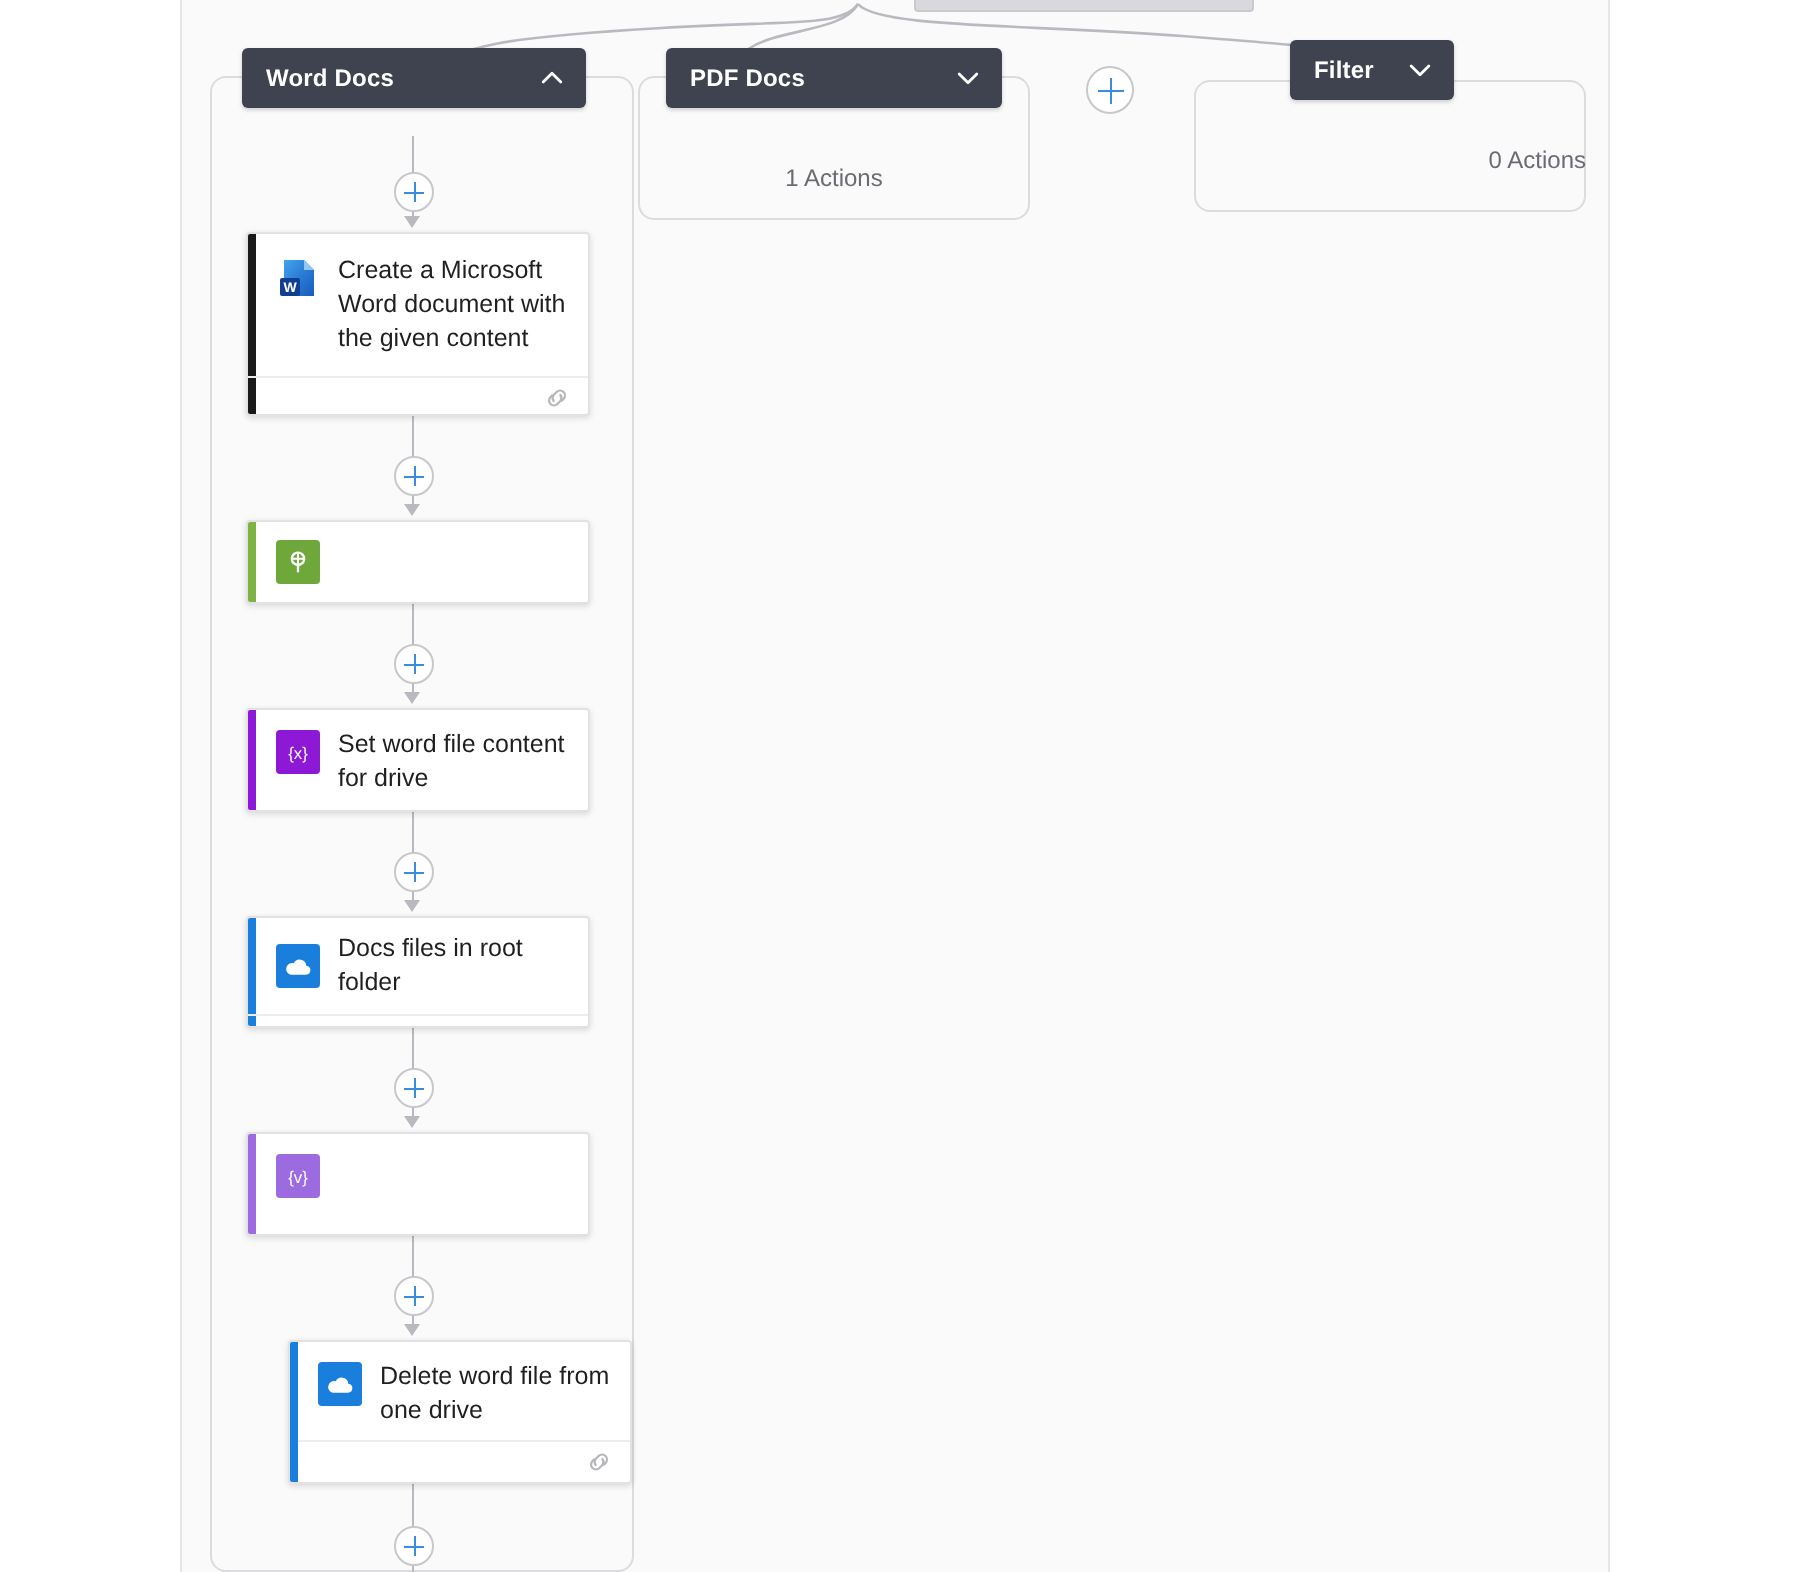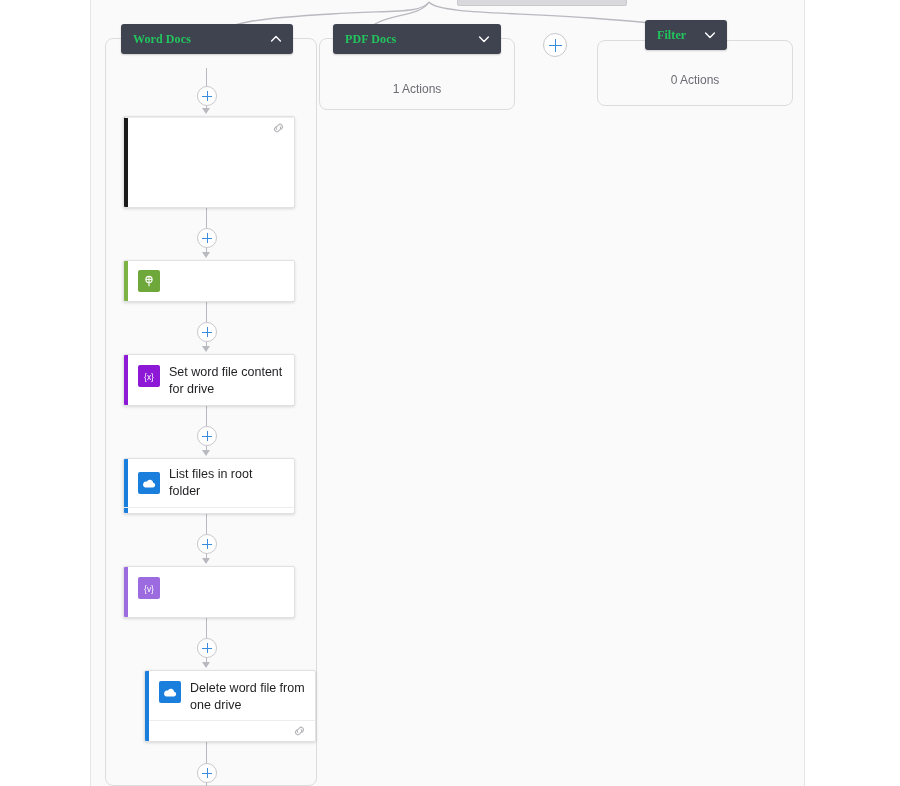--- a/index.html
+++ b/index.html
@@ -48,22 +48,22 @@
     background:#3f434f;
     border-radius:3px;
     display:flex;align-items:center;
     padding:0 10px 0 12px;
     box-sizing:border-box;
     color:#ffffff;
     box-shadow:0 1px 2px rgba(0,0,0,.18);
     z-index:3;
   }
   .case-title{
-    font-size:12px;font-weight:bold;color:#22c55e;letter-spacing:.1px;
-    white-space:nowrap;flex:1 1 auto;font-family:Liberation Serif, serif;
+    font-size:12px;font-weight:bold;color:#ffffff;letter-spacing:.1px;
+    white-space:nowrap;flex:1 1 auto;
   }
   .chev{flex:0 0 auto;width:14px;height:14px;margin-left:8px;display:block;}
   .chev svg{display:block;}
 
   .case-count{
     position:absolute;width:100%;text-align:center;
     font-size:12px;color:#6b6b72;
   }
 
   
@@ -151,20 +151,38 @@
           </svg>
         </span>
       </div>
 
       <div class="vline" style="left:101px;top:44px;height:42px;"></div>
       <div class="plus" style="left:92px;top:62px;"></div>
       <div class="arrow" style="left:97px;top:84px;"></div>
 
       <div class="card" style="left:18px;top:92px;width:172px;height:92px;">
         <div class="card-accent" style="background:#1a1a1a;"></div>
+        <div class="card-main">
+          <span class="card-icon">
+            <svg width="22" height="22" viewBox="0 0 22 22">
+              <defs>
+                <linearGradient id="wdg" x1="0" y1="0" x2="1" y2="1">
+                  <stop offset="0" stop-color="#41a5ee"></stop>
+                  <stop offset="0.5" stop-color="#2b7cd3"></stop>
+                  <stop offset="1" stop-color="#185abd"></stop>
+                </linearGradient>
+              </defs>
+              <path d="M4 2 h10 l5 5 v13 h-15 z" fill="url(#wdg)"></path>
+              <path d="M14 2 l5 5 h-5 z" fill="#90c7f5"></path>
+              <rect x="2" y="11" width="10" height="9" rx="1" fill="#103f91"></rect>
+              <text x="7" y="18" font-size="7" font-weight="bold" fill="#ffffff" text-anchor="middle" font-family="Liberation Sans, sans-serif">W</text>
+            </svg>
+          </span>
+          <span class="card-label">Create a Microsoft Word document with the given content</span>
+        </div>
         <div class="card-foot">
           <span class="foot-icon">
             <svg width="13" height="12" viewBox="0 0 14 12">
               <path d="M5.2 7.6 a2.6 2.6 0 0 1 0-3.2 l1.6-1.6 a2.6 2.6 0 0 1 3.7 3.7 l-.9.9" fill="none" stroke="#8b8b92" stroke-width="1.2" stroke-linecap="round"></path>
               <path d="M8.8 4.4 a2.6 2.6 0 0 1 0 3.2 l-1.6 1.6 a2.6 2.6 0 0 1 -3.7 -3.7 l.9-.9" fill="none" stroke="#8b8b92" stroke-width="1.2" stroke-linecap="round"></path>
             </svg>
           </span>
         </div>
       </div>
 
@@ -207,21 +225,21 @@
 
       <div class="card" style="left:18px;top:434px;width:172px;height:56px;">
         <div class="card-accent" style="background:#1a7fdc;"></div>
         <div class="card-main" style="align-items:center;padding:7px 10px 7px 14px;">
           <span class="card-icon" style="background:#1a7fdc;margin-top:0;">
             <svg width="16" height="13" viewBox="0 0 16 13">
               <path d="M4.3 10.4 h7.7 a2.3 2.3 0 0 0 .15-4.58 A3.3 3.3 0 0 0 5.9 4.6
                        A2.9 2.9 0 0 0 4.3 10.4 z" fill="#ffffff"></path>
             </svg>
           </span>
-          <span class="card-label">List files in root folder</span>
+          <span class="card-label">Docs files in root folder</span>
         </div>
         <div class="card-foot">
           <span class="foot-icon">
             <svg width="13" height="12" viewBox="0 0 14 12">
               <path d="M5.2 7.6 a2.6 2.6 0 0 1 0-3.2 l1.6-1.6 a2.6 2.6 0 0 1 3.7 3.7 l-.9.9" fill="none" stroke="#8b8b92" stroke-width="1.2" stroke-linecap="round"></path>
               <path d="M8.8 4.4 a2.6 2.6 0 0 1 0 3.2 l-1.6 1.6 a2.6 2.6 0 0 1 -3.7 -3.7 l.9-.9" fill="none" stroke="#8b8b92" stroke-width="1.2" stroke-linecap="round"></path>
             </svg>
           </span>
         </div>
       </div>
@@ -288,17 +306,17 @@
     <div class="case" style="left:506px;top:20px;width:196px;height:86px;">
       <div class="case-body" style="left:0;top:20px;width:196px;height:66px;"></div>
       <div class="case-header" style="left:48px;width:82px;top:0;">
         <span class="case-title">Filter</span>
         <span class="chev">
           <svg width="14" height="14" viewBox="0 0 14 14">
             <path d="M2.6 5 L7 9.4 L11.4 5" fill="none" stroke="#ffffff" stroke-width="1.4" stroke-linecap="round" stroke-linejoin="round"></path>
           </svg>
         </span>
       </div>
-      <div class="case-count" style="top:53px;left:0;">0 Actions</div>
+      <div class="case-count" style="top:53px;left:0;text-align:right;">0 Actions</div>
     </div>
 
   </div>
 </div>
 
 </body></html>

